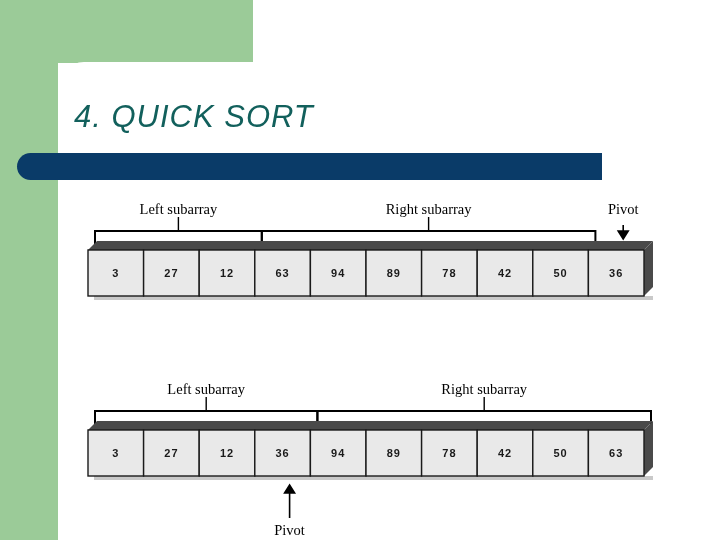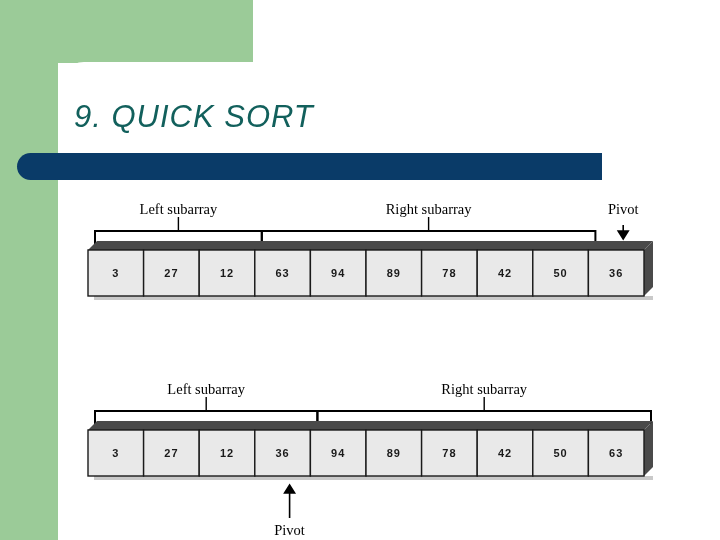--- a/index.html
+++ b/index.html
@@ -61,21 +61,21 @@
 </head>
 <body>
 
 <div id="slide">
 
   <div class="green-top"></div>
   <div class="green-strip"></div>
   <div class="white-panel"></div>
   <div class="title-bar"></div>
 
-  <div class="slide-title">9. QUICK SORT</div>
+  <div class="slide-title">4. QUICK SORT</div>
 
   <div class="diagram">
     <svg width="720" height="540" viewBox="0 0 720 540">
       <g id="d0-brackets">
           <path d="M 95 249 L 95 231 L 261.8 231 L 261.8 249" fill="none" stroke="#000000" stroke-width="2"></path>
           <line x1="178.4" y1="231" x2="178.4" y2="217" stroke="#000000" stroke-width="1.4"></line>
           <path d="M 261.8 249 L 261.8 231 L 595.4000000000001 231 L 595.4000000000001 249" fill="none" stroke="#000000" stroke-width="2"></path>
           <line x1="428.6" y1="231" x2="428.6" y2="217" stroke="#000000" stroke-width="1.4"></line>
           <path d="M 623.2 225 L 623.2 237 M 618.2 231 L 623.2 239 L 628.2 231 Z" fill="#000" stroke="#000" stroke-width="1.6"></path>
         </g>

